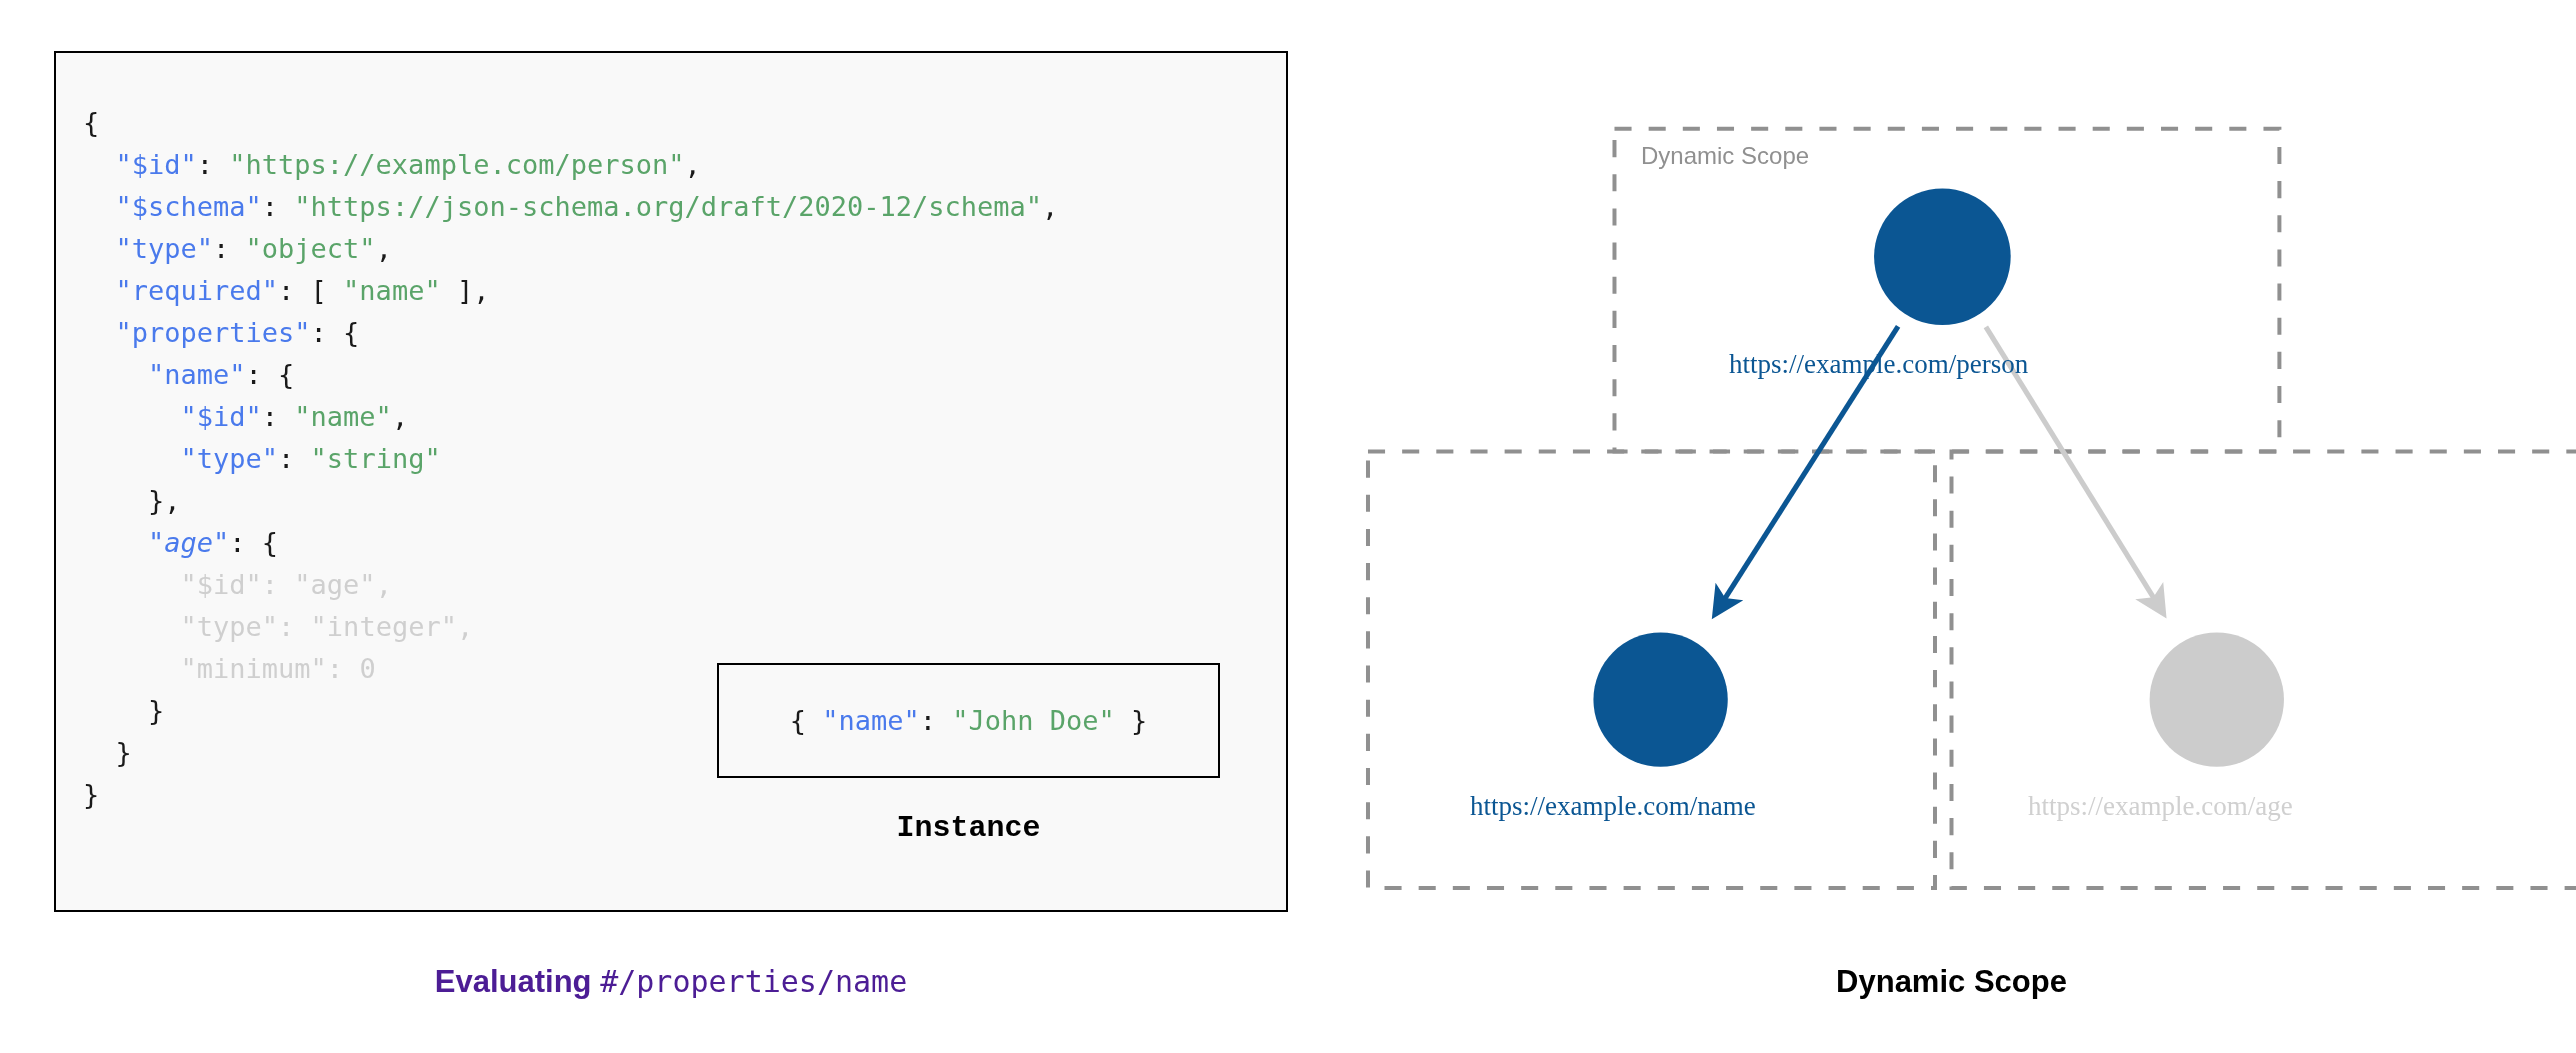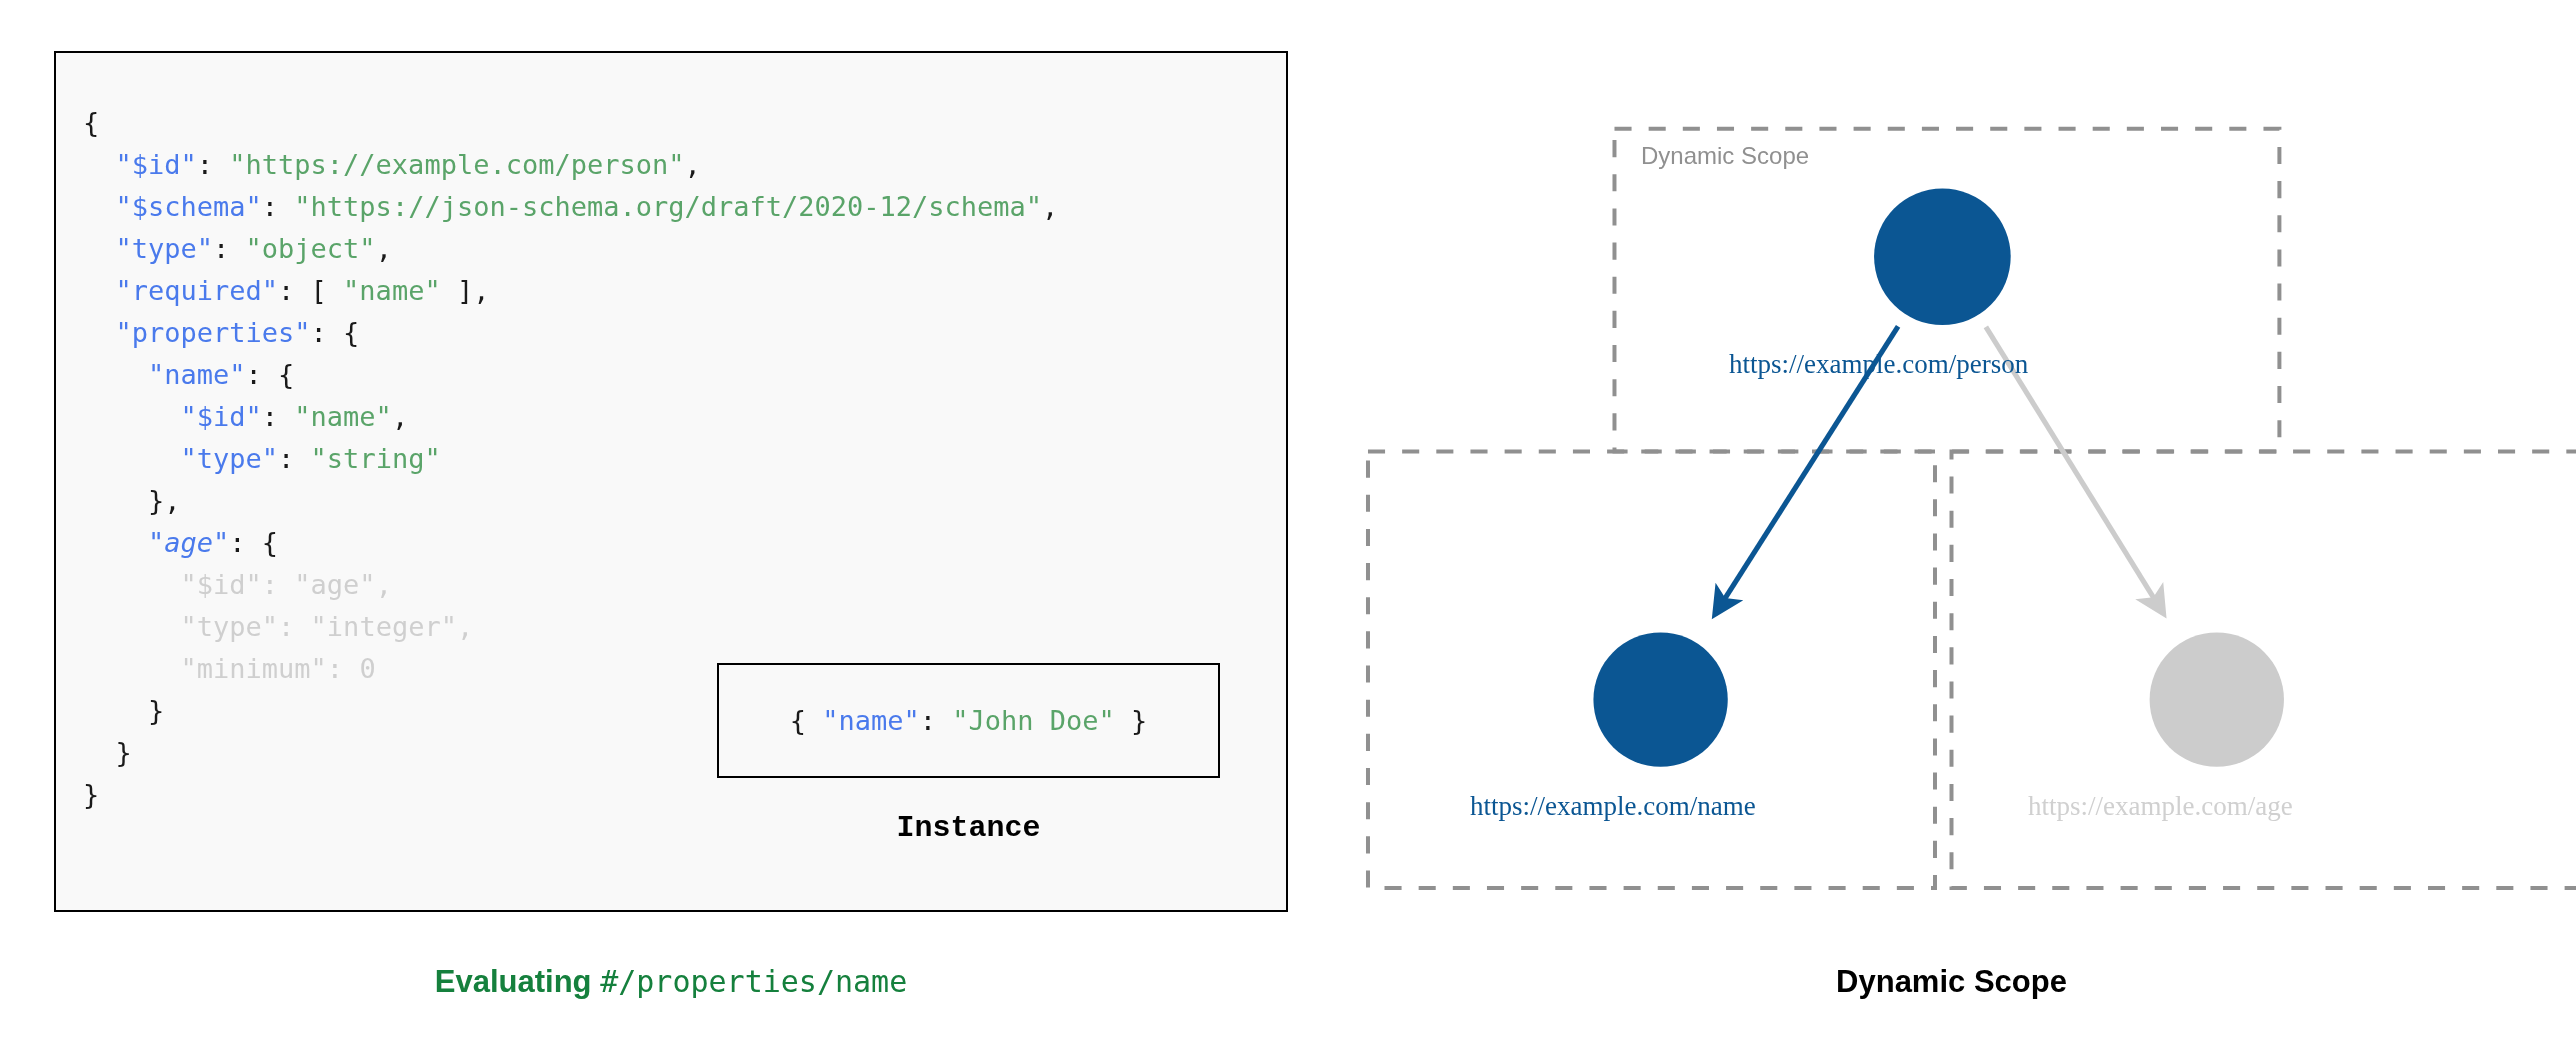--- a/index.html
+++ b/index.html
@@ -83,21 +83,21 @@
   }
 
   
   #left-caption {
     position: absolute;
     left: 54px;
     top: 964px;
     width: 1234px;
     text-align: center;
     font-size: 31px;
-    color: #15803d;
+    color: #4c1d95;
     white-space: nowrap;
   }
   #left-caption .cap-bold {
     font-family: "Liberation Sans", sans-serif;
     font-weight: bold;
   }
   #left-caption .cap-mono {
     font-family: "DejaVu Sans Mono", "Liberation Mono", monospace;
     font-weight: normal;
     font-size: 30px;

